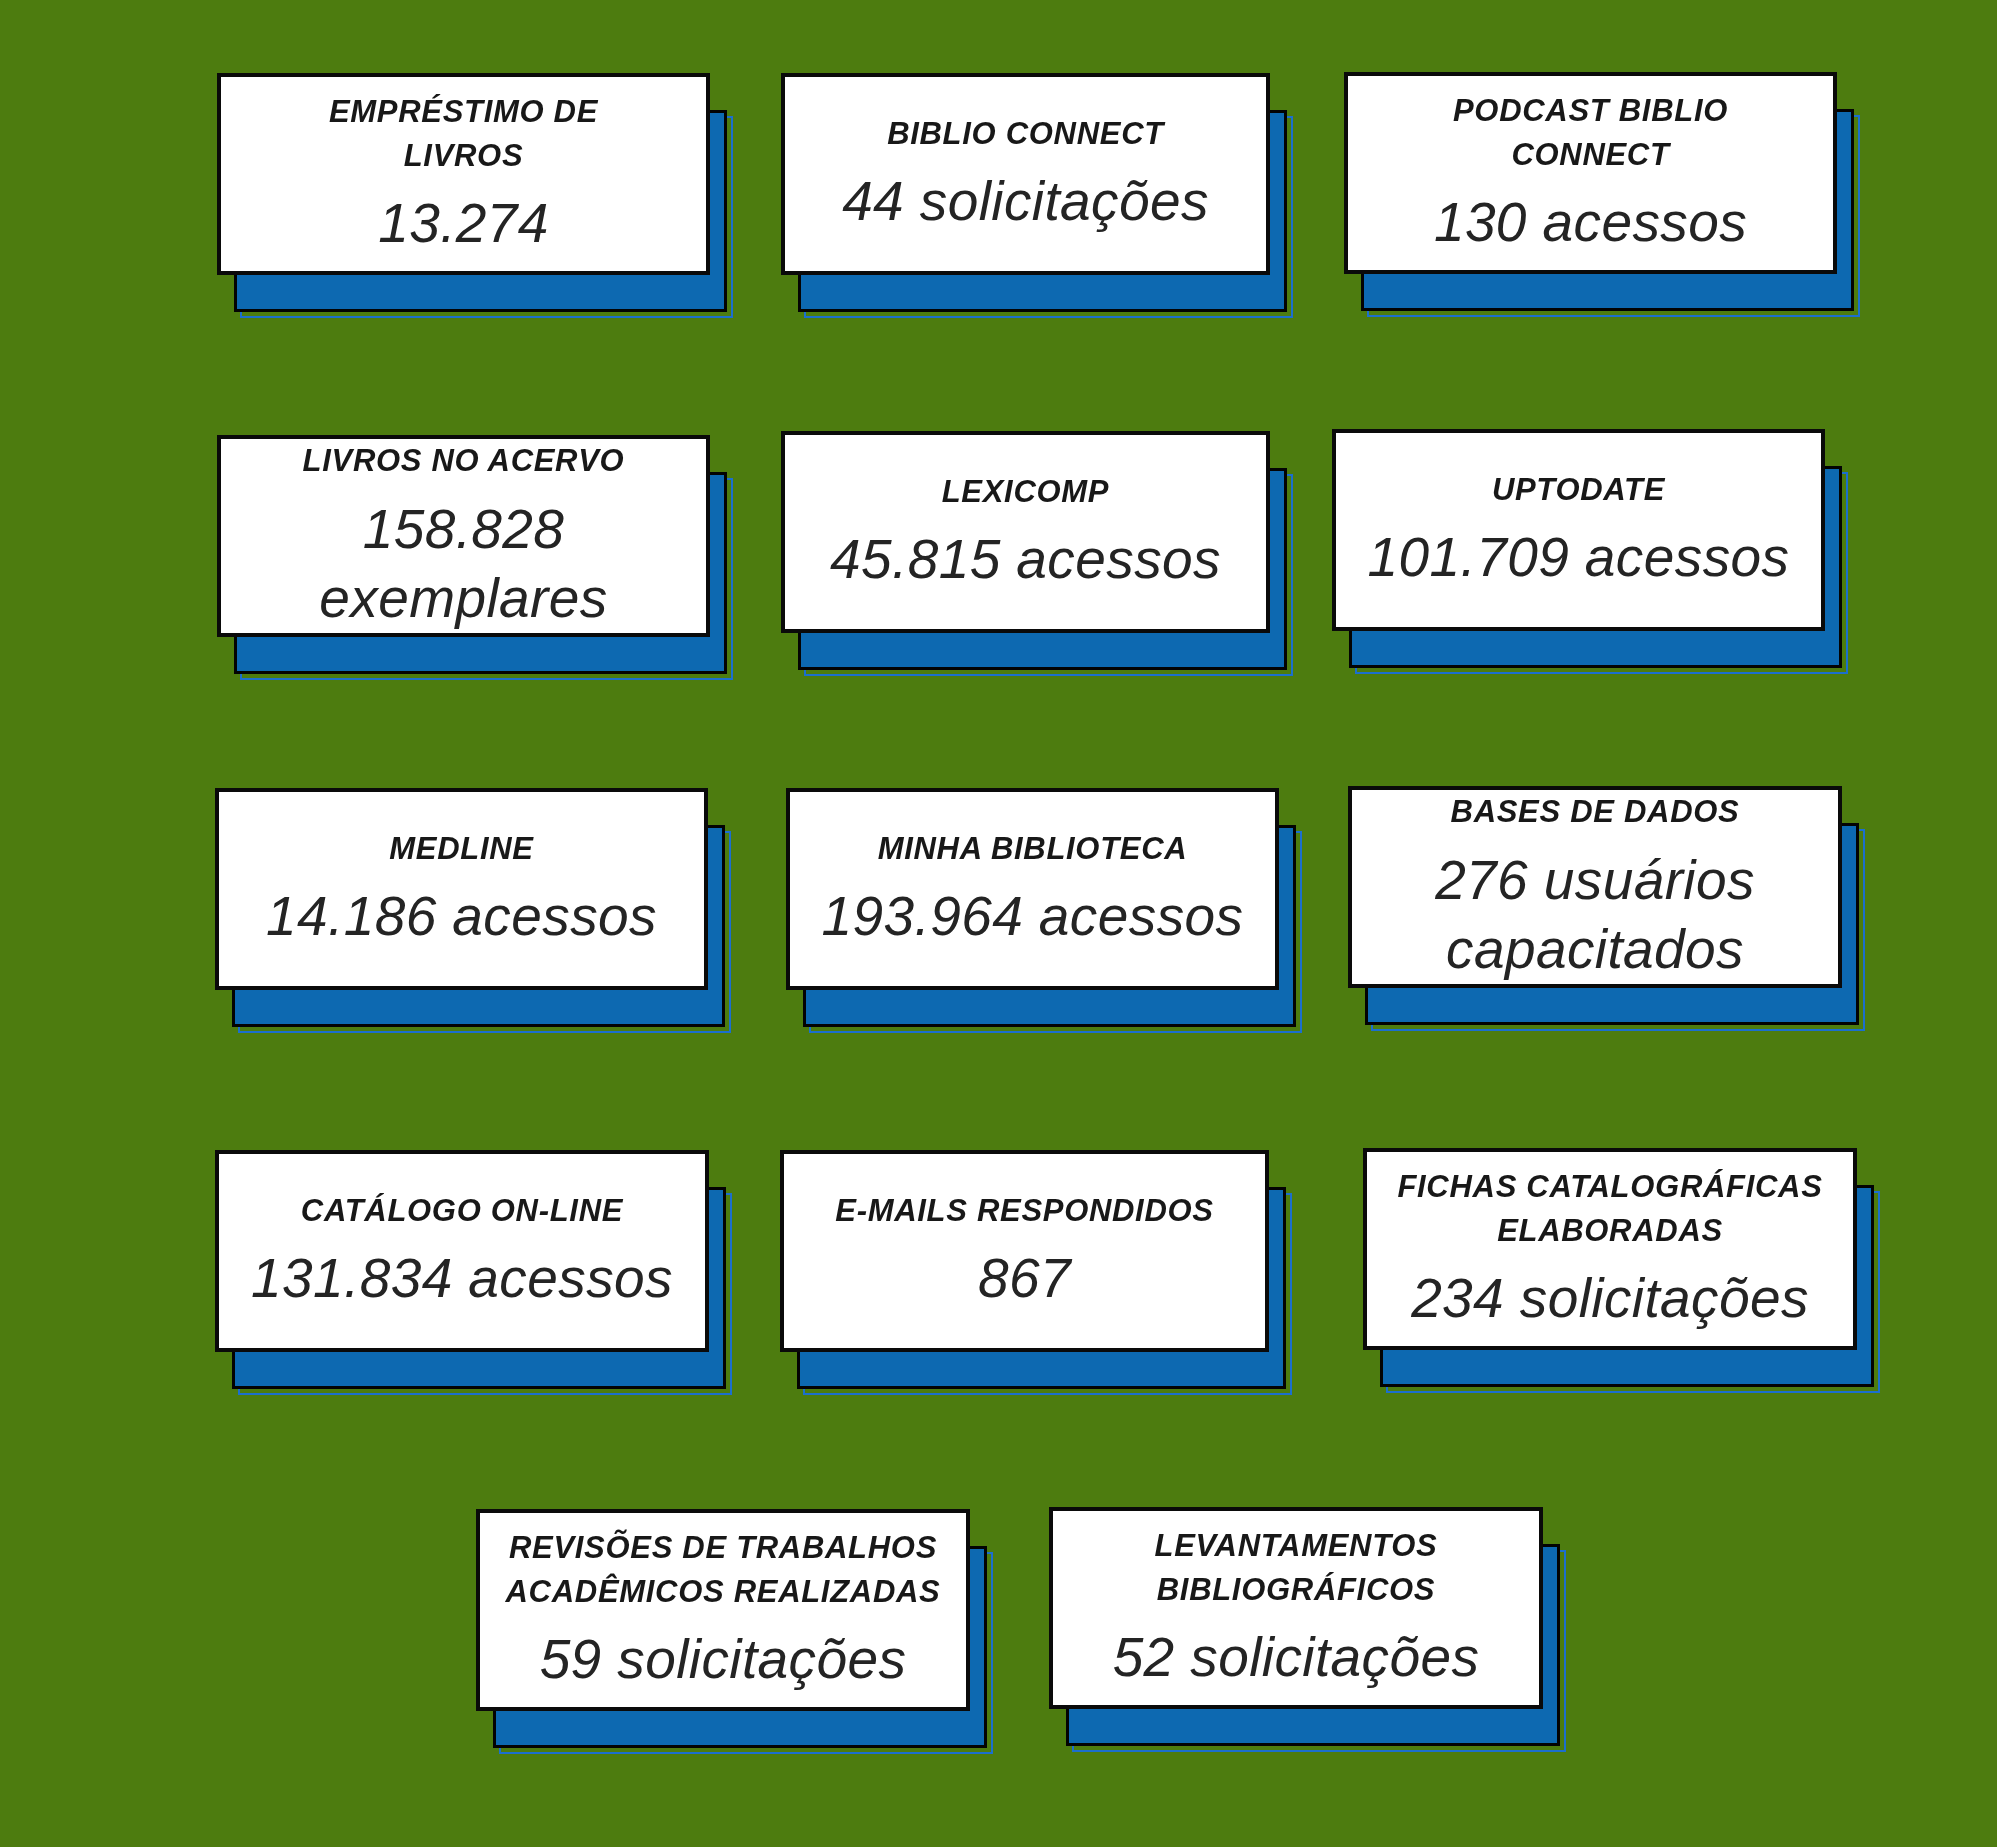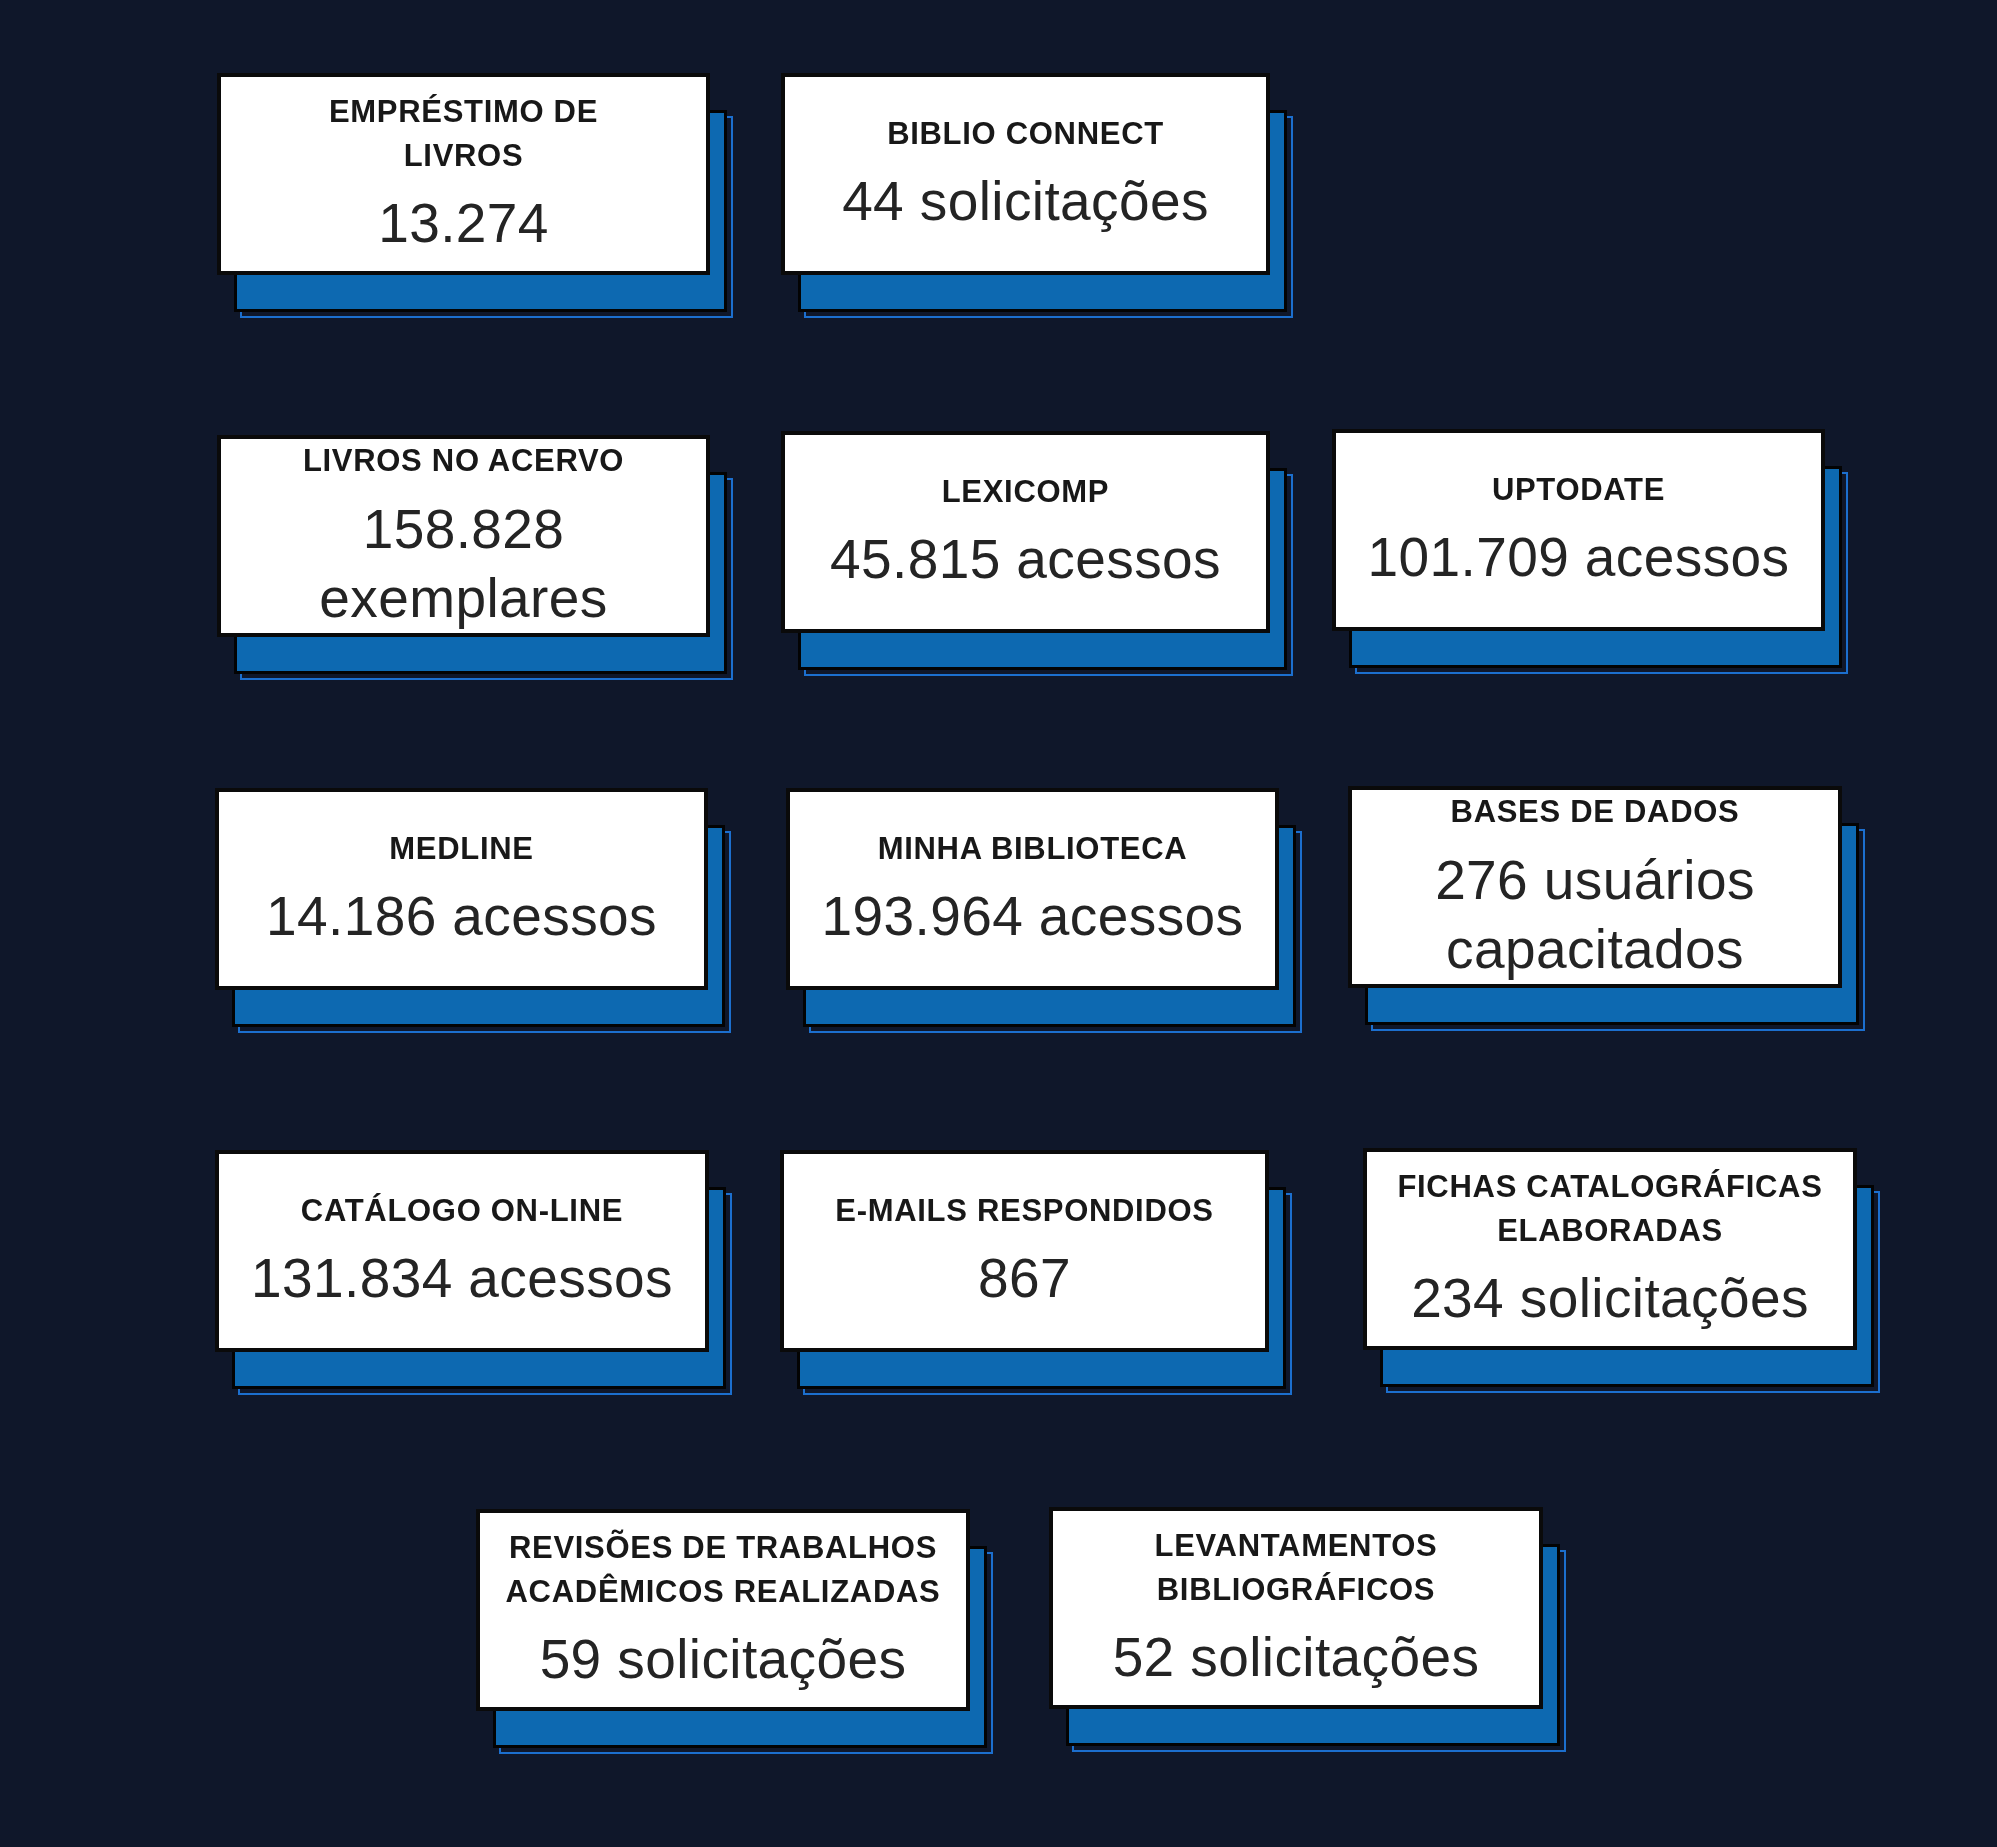--- a/index.html
+++ b/index.html
@@ -10,21 +10,22 @@
   body {
     width: 1998px;
     height: 1848px;
     position: relative;
     overflow: hidden;
     font-family: "Liberation Sans", "DejaVu Sans", sans-serif;
   }
   .canvas {
     position: absolute;
     inset: 0;
-    background: #0f172a;
+    background: #4d7c0f;
+    font-style: italic;
   }
   .card {
     position: absolute;
     height: 202px;
   }
   
   .card-outline {
     position: absolute;
     left: 23.4px;
     top: 43px;
@@ -93,20 +94,29 @@
 
   <div class="card" style="left:781px; top:73px; width:489px;">
     <div class="card-outline"></div>
     <div class="card-shadow"></div>
     <div class="card-face">
       <div class="card-title">BIBLIO CONNECT</div>
       <div class="card-value">44 solicitações</div>
     </div>
   </div>
 
+  <div class="card" style="left:1344px; top:72px; width:493px;">
+    <div class="card-outline"></div>
+    <div class="card-shadow"></div>
+    <div class="card-face">
+      <div class="card-title">PODCAST BIBLIO
+CONNECT</div>
+      <div class="card-value">130 acessos</div>
+    </div>
+  </div>
 
   <div class="card" style="left:217px; top:435px; width:493px;">
     <div class="card-outline"></div>
     <div class="card-shadow"></div>
     <div class="card-face">
       <div class="card-title">LIVROS NO ACERVO</div>
       <div class="card-value">158.828 exemplares</div>
     </div>
   </div>
 

